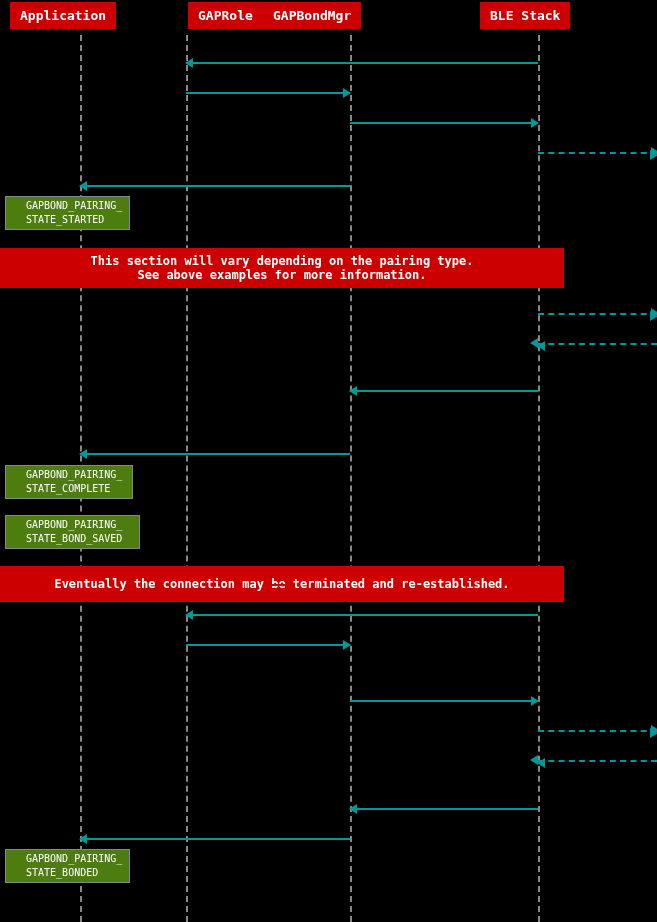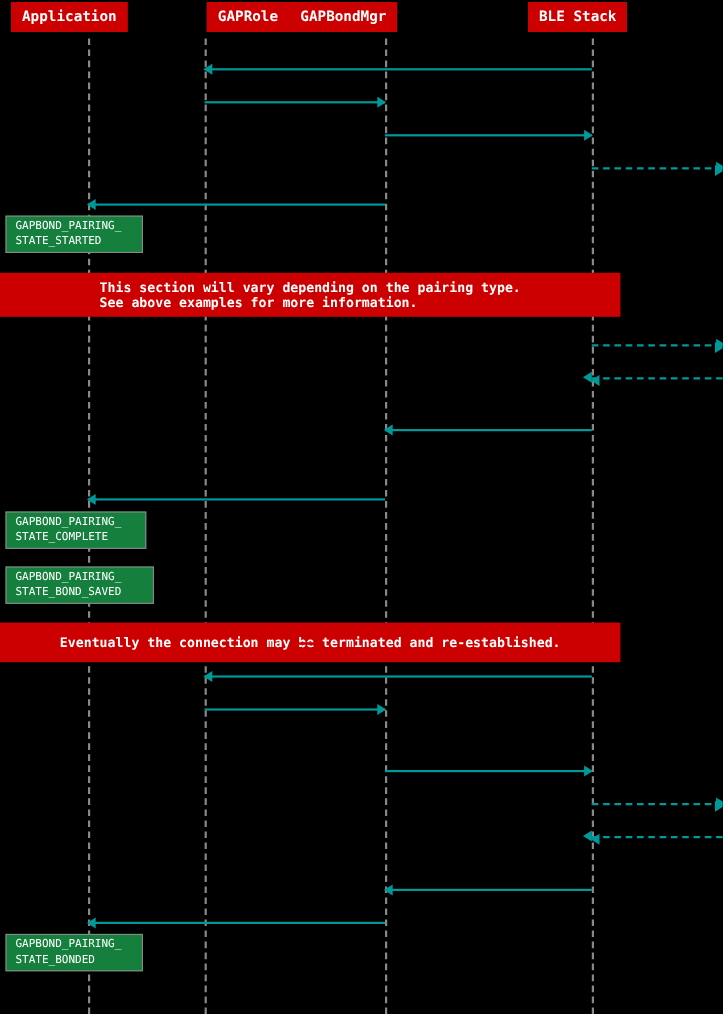--- a/index.html
+++ b/index.html
@@ -78,26 +78,26 @@
     .arrow.dashed::after {
       border-left-color: #009999;
     }
     .arrow.dashed.left::after {
       border-right-color: #009999;
     }
 
     
     .note-box {
       position: absolute;
-      background: #15803d;
+      background: #4d7c0f;
       border: 1px solid #888;
       color: #fff;
       font-family: monospace;
       font-size: 10px;
-      padding: 2px 8px;
+      padding: 2px 20px;
       white-space: nowrap;
     }
 
     
     .section-bar {
       position: absolute;
       left: 0;
       right: 0;
       height: 40px;
       background: #cc0000;
@@ -142,21 +142,21 @@
 
   <div class="arrow" style="left:350px; width:188px; top:122px;"></div>
 
   <div class="arrow dashed" style="left:538px; width:119px; top:152px;"></div>
 
   <div style="position:absolute; left:651px; top:147px; border-top:5px solid transparent; border-bottom:5px solid transparent; border-left:8px solid #009999;"></div>
 
   <div class="arrow left" style="left:80px; width:270px; top:185px;"></div>
 
   <div class="section-bar" style="top:248px;">
-    <span style="font-size:12px; font-weight:bold; color:#fff; text-align:left;">This section will vary depending on the pairing type.<br>See above examples for more information.</span>
+    <span style="font-size:12px; font-weight:bold; color:#fff; text-align:center;">This section will vary depending on the pairing type.<br>See above examples for more information.</span>
   </div>
 
   <div class="arrow dashed" style="left:538px; width:119px; top:313px;"></div>
   <div style="position:absolute; left:651px; top:308px; border-top:5px solid transparent; border-bottom:5px solid transparent; border-left:8px solid #009999;"></div>
 
   <div class="arrow dashed left" style="left:538px; width:119px; top:343px;"></div>
   <div style="position:absolute; left:530px; top:338px; border-top:5px solid transparent; border-bottom:5px solid transparent; border-right:8px solid #009999;"></div>
 
   <div class="arrow left" style="left:350px; width:188px; top:390px;"></div>
 

